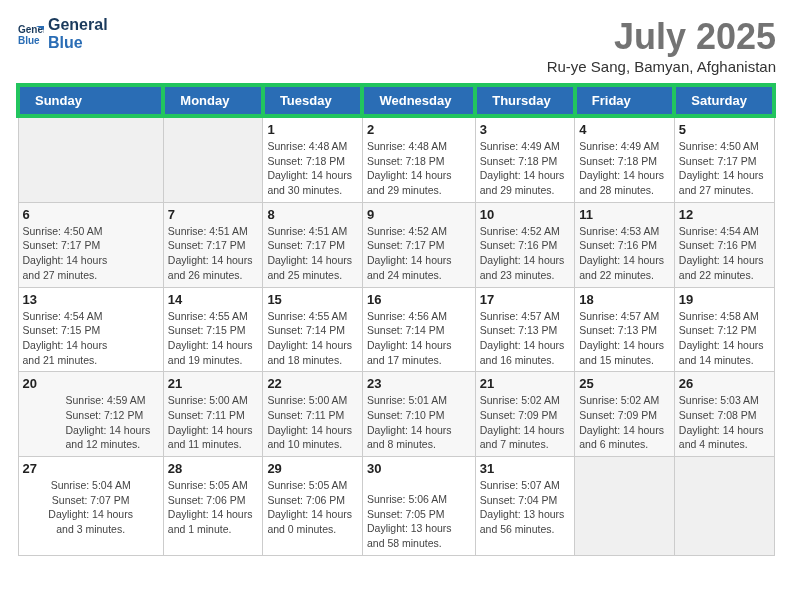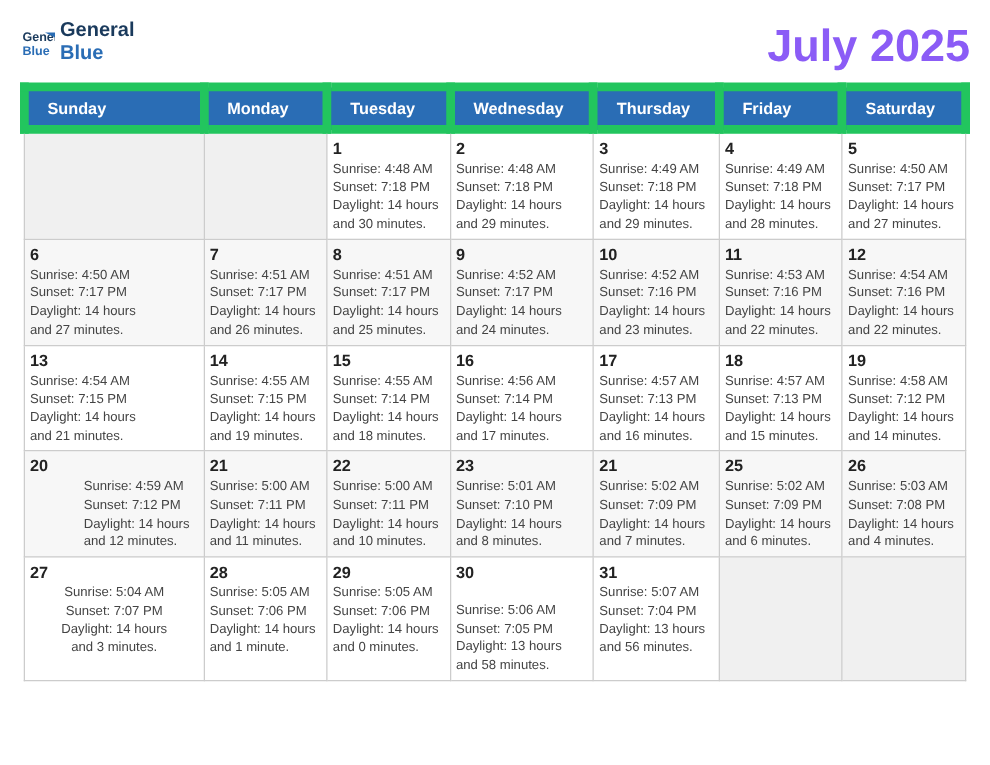--- a/index.html
+++ b/index.html
@@ -24,39 +24,39 @@
     .logo-icon {
       width: 28px;
       height: 28px;
     }
     .title-block {
       text-align: right;
     }
     .main-title {
       font-size: 36px;
       font-weight: bold;
-      color: #8b5cf6;
+      color: #737373;
     }
     .subtitle {
       font-size: 15px;
       color: #333;
     }
     table {
       width: 100%;
       border-collapse: collapse;
       font-size: 11px;
     }
     thead tr th {
       background-color: #2a6db5;
       color: #fff;
       padding: 6px 15px;
       text-align: left;
       font-size: 13px;
       font-weight: bold;
-      border: 7px solid #22c55e;
+      border: 4px solid #22c55e;
     }
     tbody tr td {
       border: 1px solid #ccc;
       vertical-align: top;
       padding: 4px;
       height: 80px;
       background: #fff;
     }
     tbody tr:nth-child(even) td {
       background: #f7f7f7;
@@ -88,20 +88,21 @@
       <text x="2" y="24" font-size="10" font-weight="bold" fill="#2a6db5">Blue</text>
       <polygon points="20,6 28,10 28,6" fill="#2a6db5"></polygon>
     </svg>
     <div>
       <div style="font-size:16px;font-weight:bold;color:#1a3a5c;line-height:1.1;">General</div>
       <div style="font-size:16px;font-weight:bold;color:#2a6db5;line-height:1.1;">Blue</div>
     </div>
   </div>
   <div class="title-block">
     <div class="main-title">July 2025</div>
+    <div class="subtitle">Ru-ye Sang, Bamyan, Afghanistan</div>
   </div>
 </div>
 
 <table>
   <thead>
     <tr id="header-row">
         <th>Sunday</th>
         <th>Monday</th>
         <th>Tuesday</th>
         <th>Wednesday</th>

